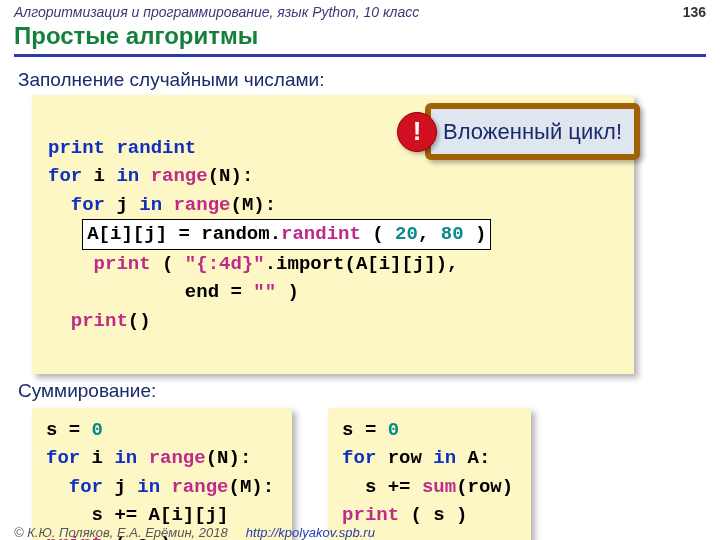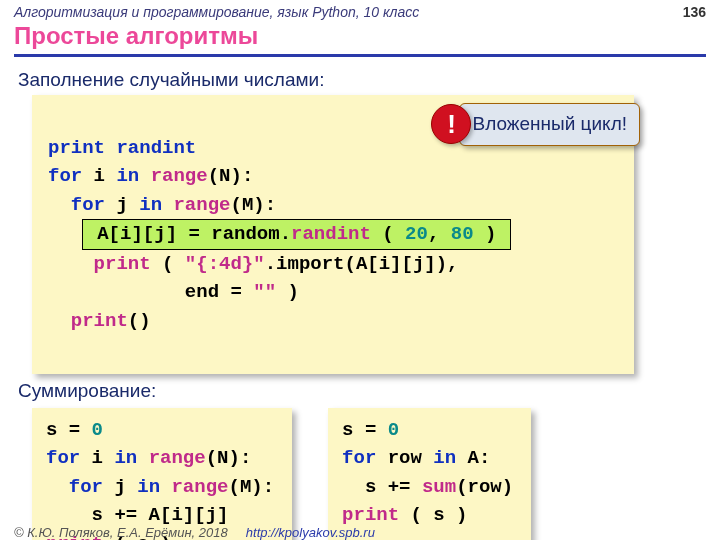--- a/index.html
+++ b/index.html
@@ -22,21 +22,21 @@
     font-size: 14px;
   }
   .page-num {
     font-style: normal;
     font-weight: bold;
     color: #333;
     margin-left: 8px;
   }
   .title {
     margin: 2px 14px 12px 14px;
-    color: #ec4899;
+    color: #15803d;
     font-size: 24px;
     font-weight: bold;
     border-bottom: 3px solid #2a3aaa;
     padding-bottom: 4px;
   }
   .section-label {
     margin: 6px 8px 4px 18px;
     color: #1a2a6a;
     font-size: 19px;
   }
@@ -69,38 +69,38 @@
     box-shadow: 4px 4px 6px rgba(0,0,0,0.3);
     white-space: pre;
   }
   .kw { color: #1030c0; }
   .fn { color: #c02a8a; }
   .num { color: #0a8a8a; }
   .str { color: #c02a8a; }
   .plain { color: #000; }
   .highlight {
     display: inline-block;
-    background: #bef264;
+    background: #ffffff;
     border: 1px solid #000;
-    padding: 0 14px;
+    padding: 0 4px;
   }
   .callout {
     position: absolute;
     top: 8px;
     right: -6px;
     display: flex;
     align-items: center;
   }
   .callout-bubble {
     background: #dfe6ef;
-    border: 1px solid #a16207;
+    border: 6px solid #a16207;
     border-radius: 6px;
     padding: 6px 12px;
     font-family: Arial, sans-serif;
-    font-size: 19px;
+    font-size: 22px;
     font-weight: normal;
     color: #1a2a6a;
     box-shadow: 3px 3px 5px rgba(0,0,0,0.3);
   }
   .callout-icon {
     width: 38px;
     height: 38px;
     border-radius: 50%;
     background: #d01020;
     color: #fff;

